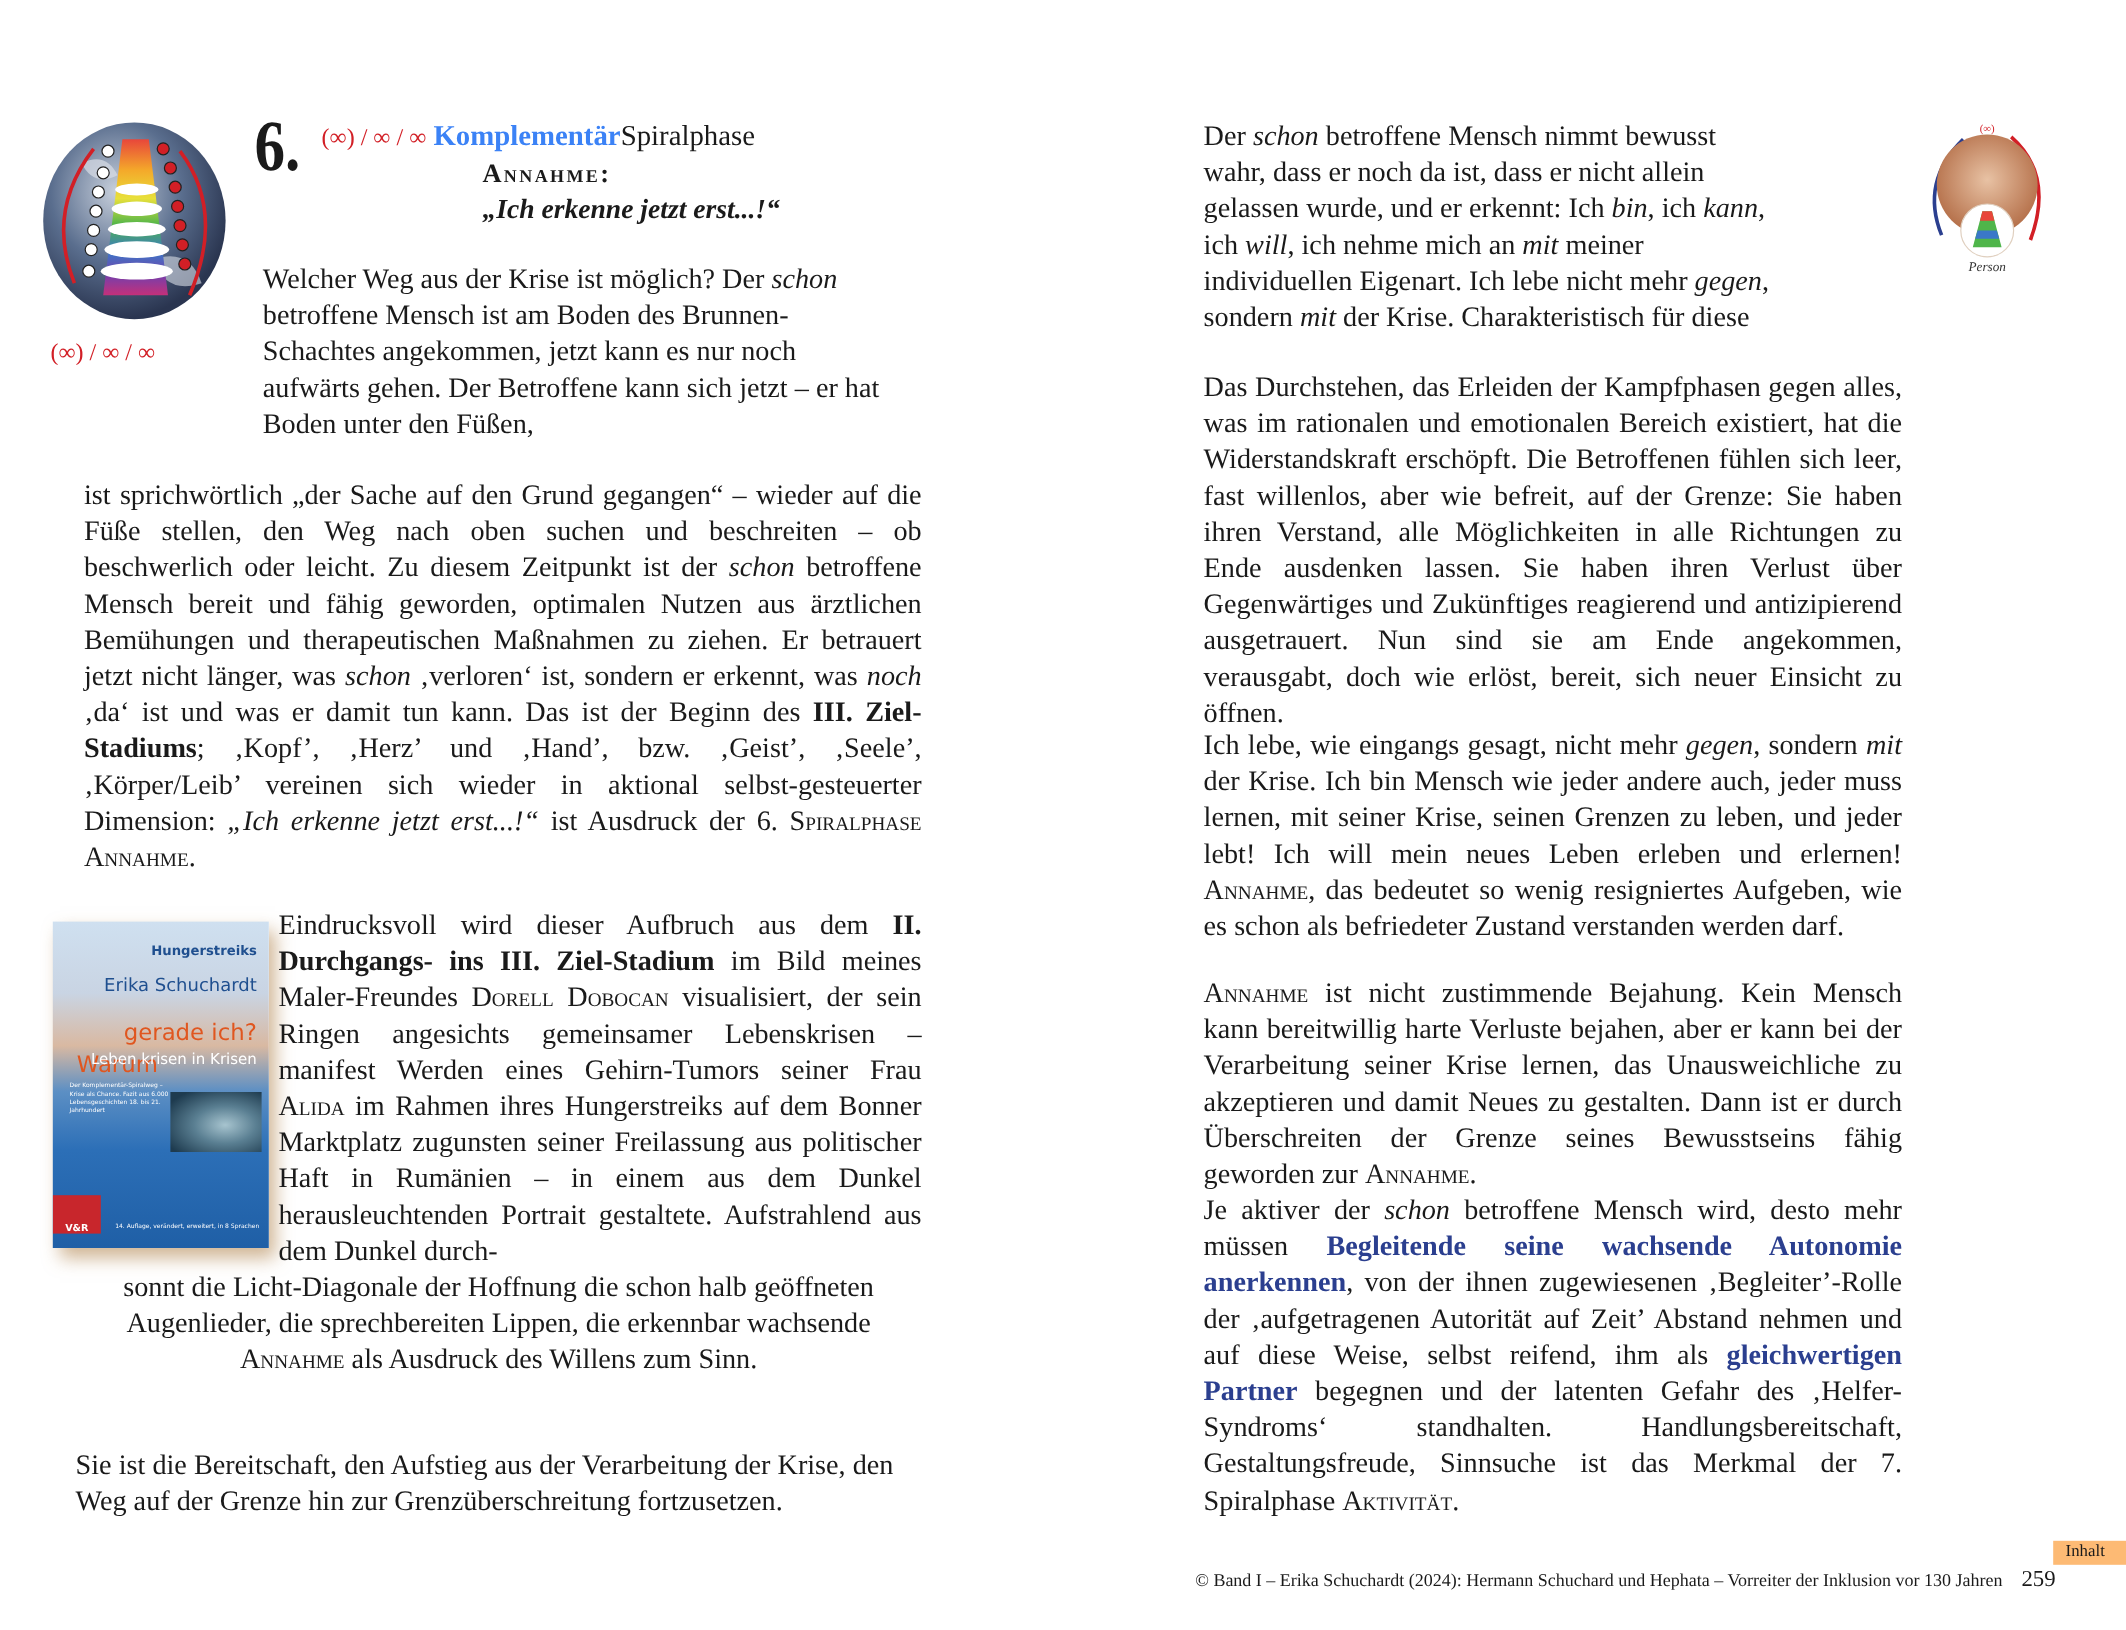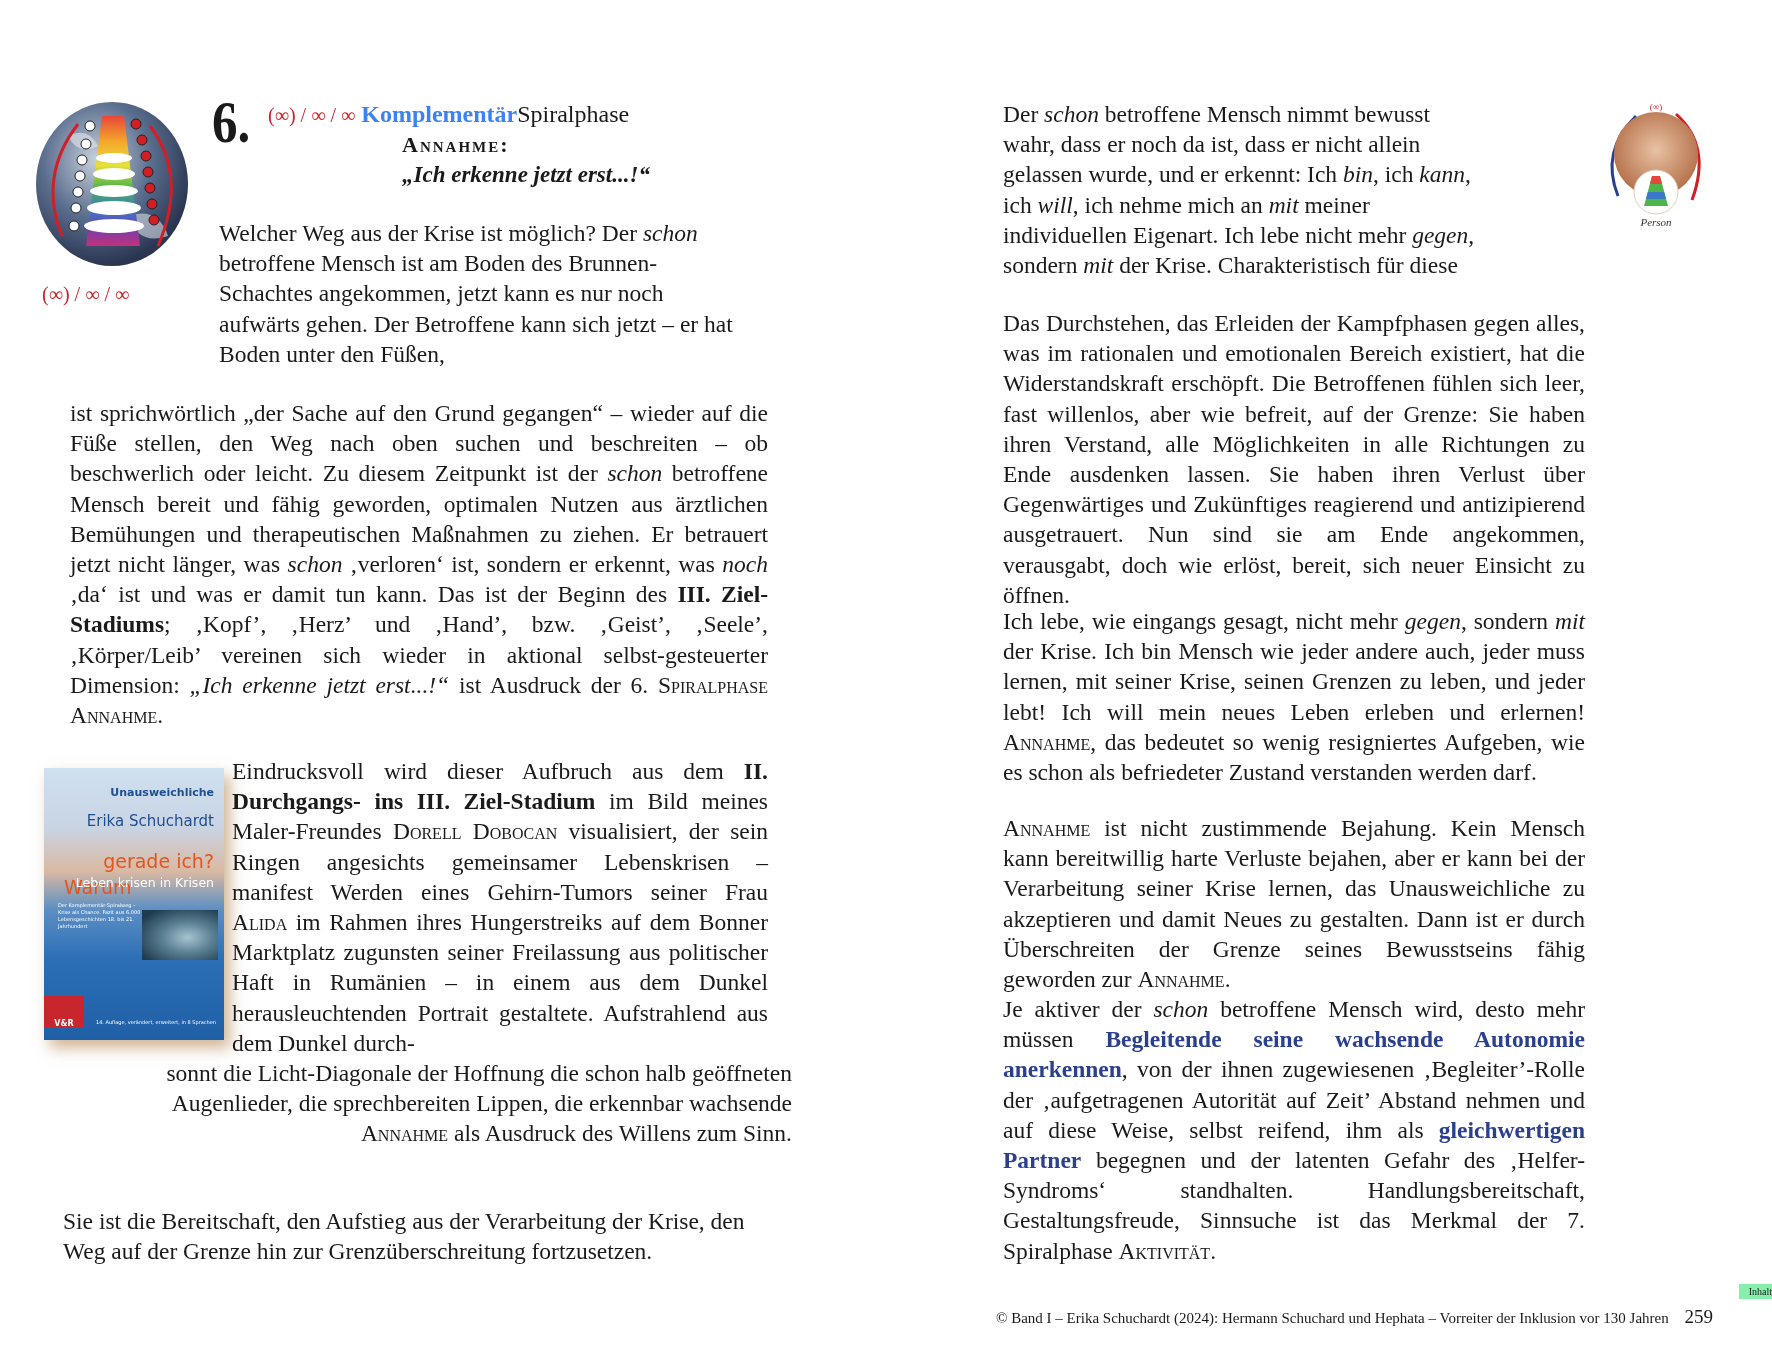--- a/index.html
+++ b/index.html
@@ -43,21 +43,21 @@
           font-family:"DejaVu Sans",sans-serif; font-size:8px; font-weight:bold; display:flex; align-items:flex-end; justify-content:center; }
   .cover .ed { position:absolute; bottom:14px; right:8px; font-family:"DejaVu Sans",sans-serif; font-size:5px; color:#fff; text-align:right; line-height:7px; }
   .p3 { position:absolute; left:232px; top:756px; width:536px; }
   .p3b { position:absolute; left:63px; top:1058px; width:705px; }
   .p4 { position:absolute; left:63px; top:1206px; width:705px; }
 
   .footer-left { position:absolute; left:42px; top:1306px; font-size:15px; white-space:nowrap; }
   .footer-left .pg { font-size:19px; margin-right:28px; }
   .footer-right { position:absolute; right:59px; top:1306px; font-size:15px; white-space:nowrap; }
   .footer-right .pg { font-size:19px; margin-left:12px; }
-  .inhalt { position:absolute; right:0; top:1284px; background:#86efac; font-size:10px; padding:2px 0 2px 10px; }
+  .inhalt { position:absolute; right:0; top:1284px; background:#fdba74; font-size:14px; padding:2px 18px 2px 10px; }
 
   
   .r1 { position:absolute; left:117px; top:99px; width:472px; text-align:left; }
   .person { position:absolute; left:1596px; top:96px; width:120px; height:136px; }
   .r1b { position:absolute; left:117px; top:249px; width:575px; text-align:left; white-space:nowrap; }
   .r2 { position:absolute; left:117px; top:308px; width:582px; }
   .r3 { position:absolute; left:117px; top:606px; width:582px; }
   .r4 { position:absolute; left:117px; top:813px; width:582px; }
   .r5 { position:absolute; left:117px; top:994px; width:582px; }
 </style>
@@ -127,35 +127,35 @@
 
   <div class="txt p1" style="text-align:left;">
     <span>Welcher Weg aus der Krise ist möglich? Der </span><em>schon</em><span> betroffene Mensch ist am Boden des Brunnen-Schachtes angekommen, jetzt kann es nur noch aufwärts gehen. Der Betroffene kann sich jetzt – er hat Boden unter den Füßen,</span>
   </div>
 
   <div class="txt p2">
     <span>ist sprichwörtlich „der Sache auf den Grund gegangen“ – wieder auf die Füße stellen, den Weg nach oben suchen und beschreiten – ob beschwerlich oder leicht. Zu diesem Zeitpunkt ist der </span><em>schon</em><span> betroffene Mensch bereit und fähig geworden, optimalen Nutzen aus ärztlichen Bemühungen und therapeutischen Maßnahmen zu ziehen. Er betrauert jetzt nicht länger, was </span><em>schon</em><span> ‚verloren‘ ist, sondern er erkennt, was </span><em>noch</em><span> ‚da‘ ist und was er damit tun kann. Das ist der Beginn des </span><b>III. Ziel-Stadiums</b><span>; ‚Kopf’, ‚Herz’ und ‚Hand’, bzw. ‚Geist’, ‚Seele’, ‚Körper/Leib’ vereinen sich wieder in aktio­nal selbst-gesteuerter Dimension: </span><em>„Ich erkenne jetzt erst...!“</em><span> ist Ausdruck der 6. </span><span class="sc">Spiralphase Annahme</span><span>.</span>
   </div>
 
   <div class="cover">
-    <div class="lp">Unausweichliche</div>
+    <div class="lp">Hungerstreiks</div>
     <div class="au">Erika Schuchardt</div>
     <div class="t1">Warum</div>
     <div class="t2">gerade ich?</div>
     <div class="t3">Leben krisen in Krisen</div>
     <div class="s1">Der Komplementär-Spiralweg – Krise als Chance. Fazit aus 6.000 Lebensgeschichten 18. bis 21. Jahrhundert</div>
     <div class="photo"></div>
     <div class="vr">V&amp;R</div>
     <div class="ed">14. Auflage, verändert, erweitert, in 8 Sprachen</div>
   </div>
 
   <div class="txt p3">
     <span>Eindrucksvoll wird dieser Aufbruch aus dem </span><b>II. Durchgangs- ins III. Ziel-Stadium</b><span> im Bild mei­nes Maler-Freundes </span><span class="sc">Dorell Dobocan</span><span> visualisiert, der sein Ringen angesichts gemeinsamer Lebens­krisen – manifest Werden eines Gehirn-Tumors seiner Frau </span><span class="sc">Alida</span><span> im Rahmen ihres Hungerstreiks auf dem Bonner Marktplatz zugunsten seiner Frei­lassung aus politischer Haft in Rumänien – in ei­nem aus dem Dunkel herausleuchtenden Portrait gestaltete. Aufstrahlend aus dem Dunkel durch-</span>
   </div>
-  <div class="txt p3b" style="text-align:right;margin-left:24px;">
+  <div class="txt p3b" style="text-align:center;">
     <span>sonnt die Licht-Diagonale der Hoffnung die schon halb geöffneten Augenlieder, die sprechbereiten Lippen, die erkennbar wachsende </span><span class="sc">Annahme</span><span> als Ausdruck des Willens zum Sinn.</span>
   </div>
 
   <div class="txt p4" style="text-align:left;">Sie ist die Bereitschaft, den Aufstieg aus der Verarbeitung der Krise, den Weg auf der Grenze hin zur Grenzüberschreitung fortzusetzen.</div>
 
 </div>
 
 <div class="page right">
   <div class="txt r1">
     <span>Der </span><em>schon</em><span> betroffene Mensch nimmt bewusst wahr, dass er noch da ist, dass er nicht allein gelassen wurde, und er erkennt: Ich </span><em>bin</em><span>, ich </span><em>kann</em><span>, ich </span><em>will</em><span>, ich nehme mich an </span><em>mit</em><span> meiner individuellen Eigenart. Ich lebe nicht mehr </span><em>gegen</em><span>, sondern </span><em>mit</em><span> der Krise.  Charakteristisch für diese</span>

